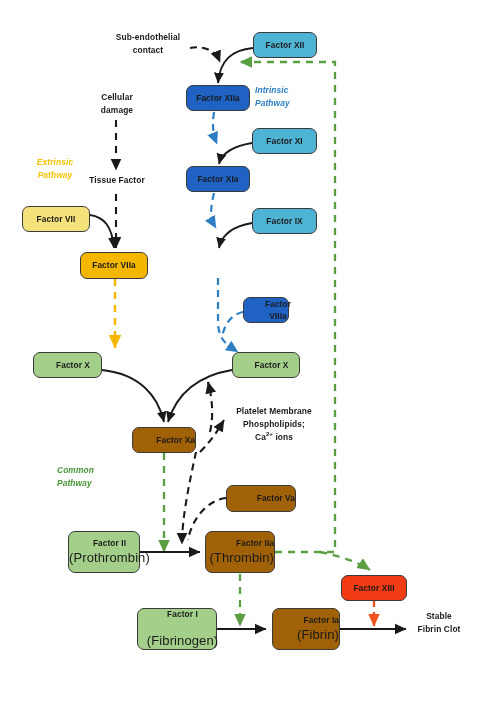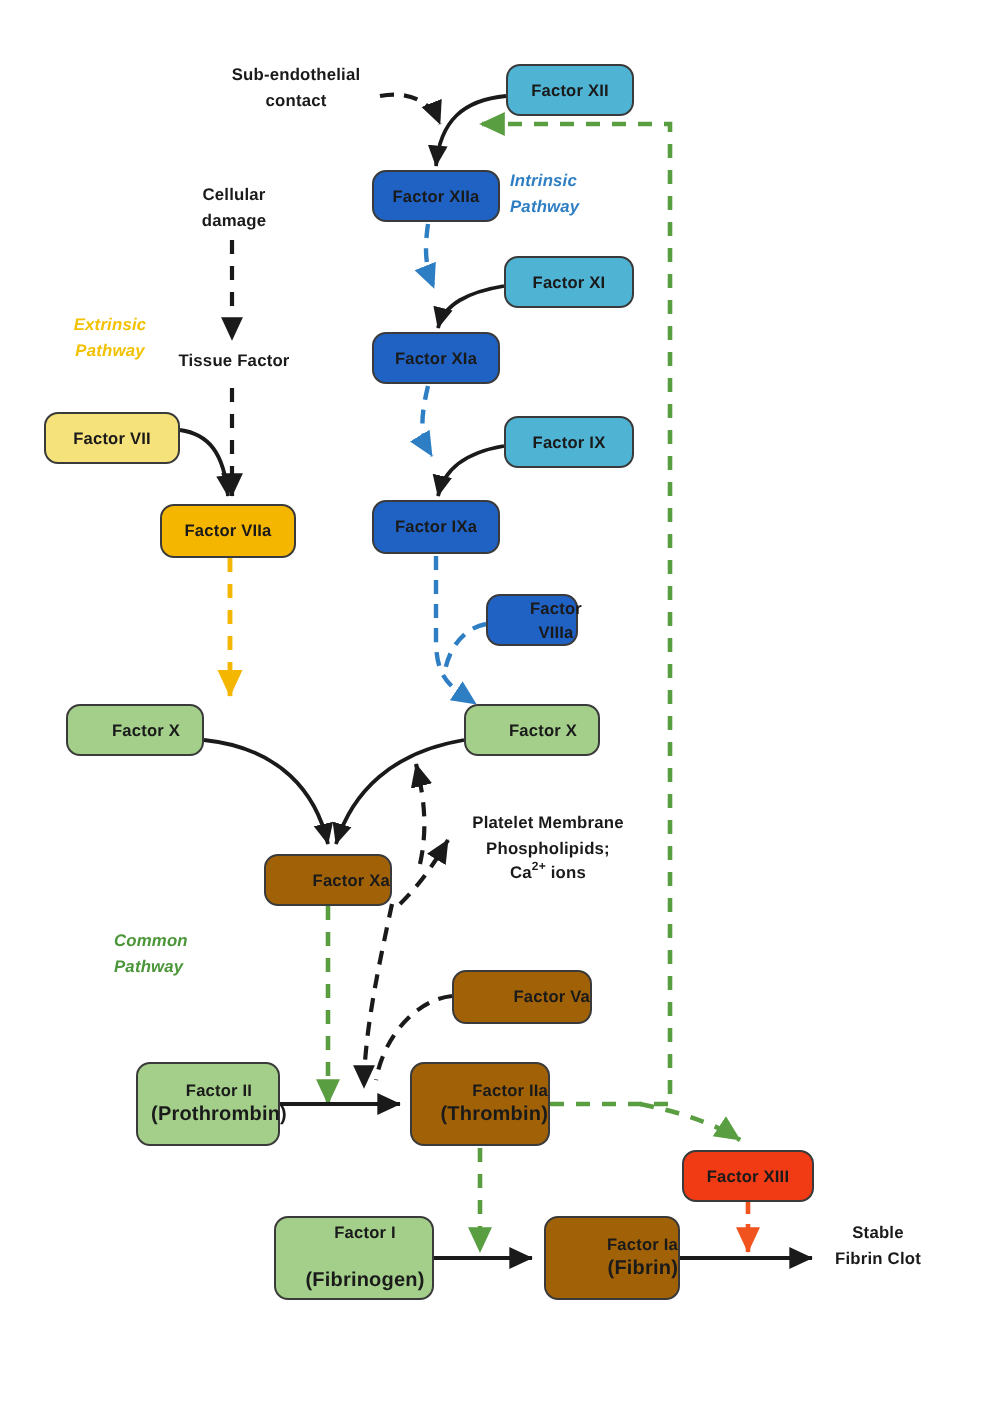--- a/index.html
+++ b/index.html
@@ -32,22 +32,22 @@
     align-items: center;
     justify-content: center;
     font-weight: bold;
     font-size: 8.3px;
     color: #1a1a1a;
     line-height: 1.45;
     text-align: center;
     letter-spacing: 0.1px;
   }
   .node .sub {
-    font-weight: bold;
-    font-size: 10px;
+    font-weight: normal;
+    font-size: 13px;
   }
   .n-lightblue { background: #4fb3d4; }
   .n-blue      { background: #1f62c4; }
   .n-lightyel  { background: #f6e27a; }
   .n-yellow    { background: #f5b600; }
   .n-lightgrn  { background: #a3cf8a; padding-left: 11px; }
   .n-green     { background: #a16207; align-items: flex-end; }
   .n-red       { background: #f03b14; }
 
   .label {
@@ -158,23 +158,20 @@
   </div>
 
   <div class="node n-blue" style="left:186px; top:166px; width:64px; height:26px;">
     <span>Factor XIa</span>
   </div>
 
   <div class="node n-lightblue" style="left:252px; top:208px; width:65px; height:26px;text-align:center;">
     <span>Factor IX</span>
   </div>
 
-  <div class="node n-blue" style="left:186px; top:250px; width:64px; height:27px;">
-    <span>Factor IXa</span>
-  </div>
 
   <div class="node n-blue" style="left:243px; top:297px; width:46px; height:26px;padding-left:24px;">
     <span>Factor VIIIa</span>
   </div>
 
   <div class="node n-lightyel" style="left:22px; top:206px; width:68px; height:26px;">
     <span>Factor VII</span>
   </div>
 
   <div class="node n-yellow" style="left:80px; top:252px; width:68px; height:27px;">

